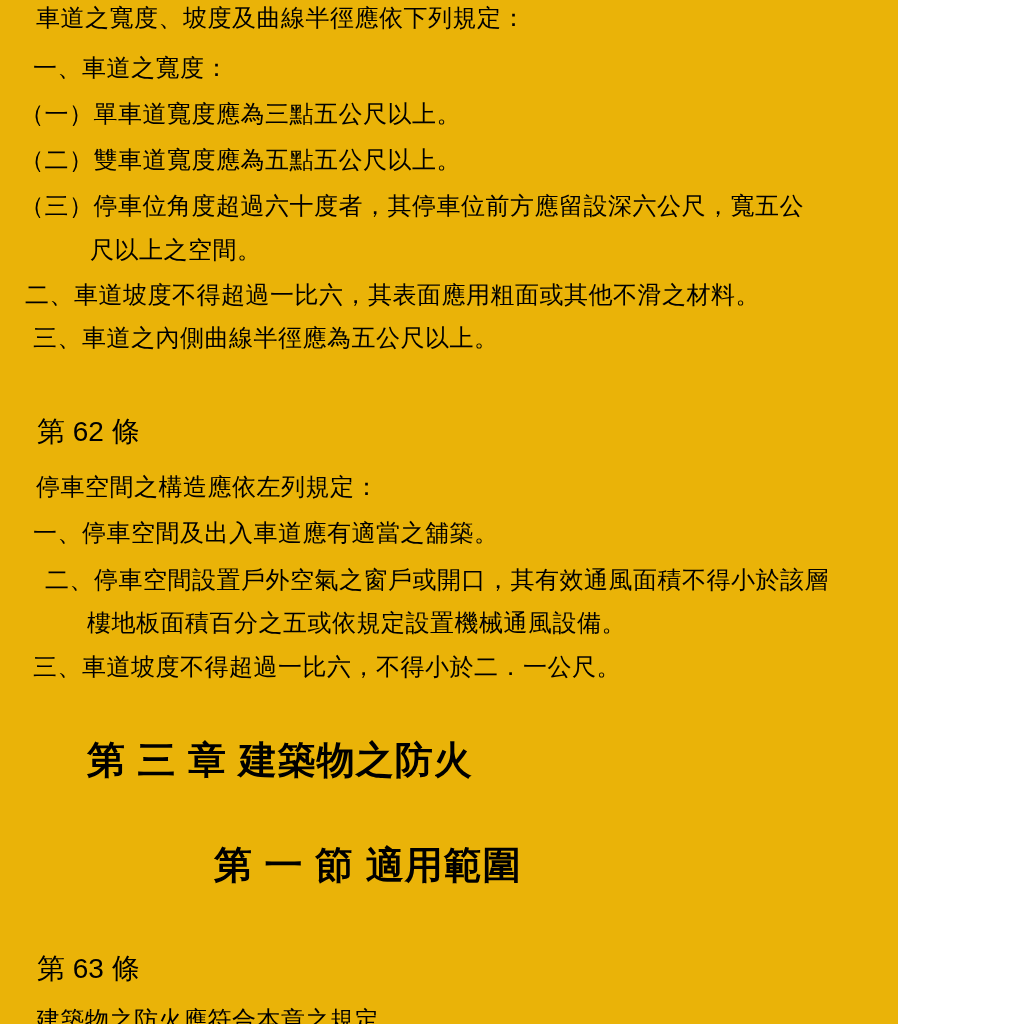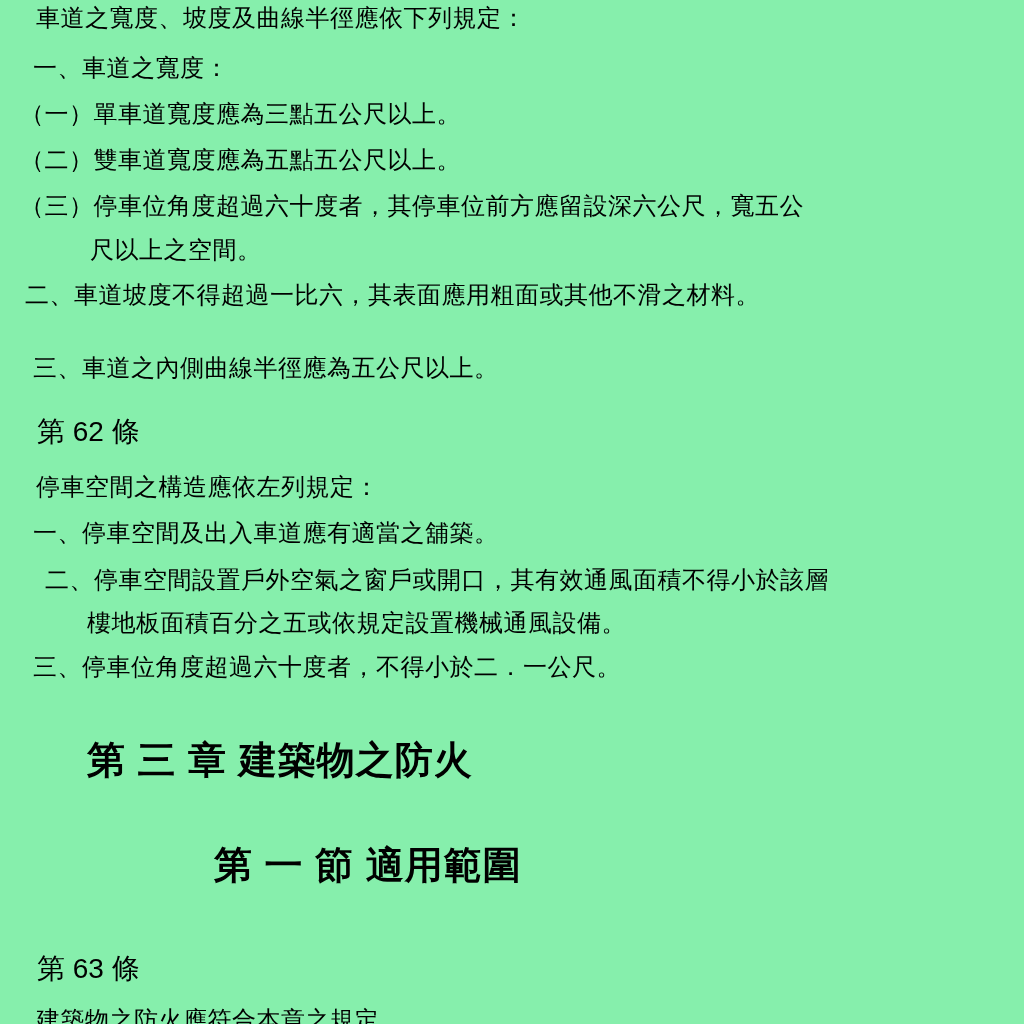--- a/index.html
+++ b/index.html
@@ -5,23 +5,23 @@
   html, body {
     margin: 0;
     padding: 0;
     width: 1024px;
     height: 1024px;
     overflow: hidden;
     background: #ffffff;
   }
   .page {
     position: relative;
-    width: 1024px;
+    width: 898px;
     height: 1024px;
-    background: #86efac;
+    background: #eab308;
     color: #000000;
     font-family: "Liberation Sans", sans-serif;
   }
   
   .t {
     position: absolute;
     font-size: 24px;
     line-height: 24px;
     letter-spacing: 0.5px;
     white-space: pre;
@@ -47,28 +47,28 @@
 
 <div class="page">
 
   <div class="t" style="top:6px;   left:36px;">車道之寬度、坡度及曲線半徑應依下列規定：</div>
   <div class="t" style="top:56px;  left:33px;">一、車道之寬度：</div>
   <div class="t" style="top:102px; left:20px;">（一）單車道寬度應為三點五公尺以上。</div>
   <div class="t" style="top:148px; left:20px;">（二）雙車道寬度應為五點五公尺以上。</div>
   <div class="t" style="top:194px; left:20px;">（三）停車位角度超過六十度者，其停車位前方應留設深六公尺，寬五公</div>
   <div class="t" style="top:238px; left:90px;">尺以上之空間。</div>
   <div class="t" style="top:283px; left:25px;">二、車道坡度不得超過一比六，其表面應用粗面或其他不滑之材料。</div>
-  <div class="t" style="top:326px; left:33px;margin-top:30px;">三、車道之內側曲線半徑應為五公尺以上。</div>
+  <div class="t" style="top:326px; left:33px;">三、車道之內側曲線半徑應為五公尺以上。</div>
 
   <div class="t art" style="top:414px; left:37px;">第 62 條</div>
   <div class="t" style="top:475px; left:36px;">停車空間之構造應依左列規定：</div>
   <div class="t" style="top:521px; left:33px;">一、停車空間及出入車道應有適當之舖築。</div>
   <div class="t" style="top:568px; left:45px;">二、停車空間設置戶外空氣之窗戶或開口，其有效通風面積不得小於該層</div>
   <div class="t" style="top:611px; left:87px;">樓地板面積百分之五或依規定設置機械通風設備。</div>
-  <div class="t" style="top:655px; left:33px;">三、停車位角度超過六十度者，不得小於二．一公尺。</div>
+  <div class="t" style="top:655px; left:33px;">三、車道坡度不得超過一比六，不得小於二．一公尺。</div>
 
   <div class="t disp" style="top:734px; left:87px;">第 三 章 建築物之防火</div>
 
   <div class="t disp" style="top:839px; left:214px;">第 一 節 適用範圍</div>
 
   <div class="t art" style="top:951px; left:37px;">第 63 條</div>
   <div class="t" style="top:1008px; left:36px;">建築物之防火應符合本章之規定</div>
 
 </div>
 

